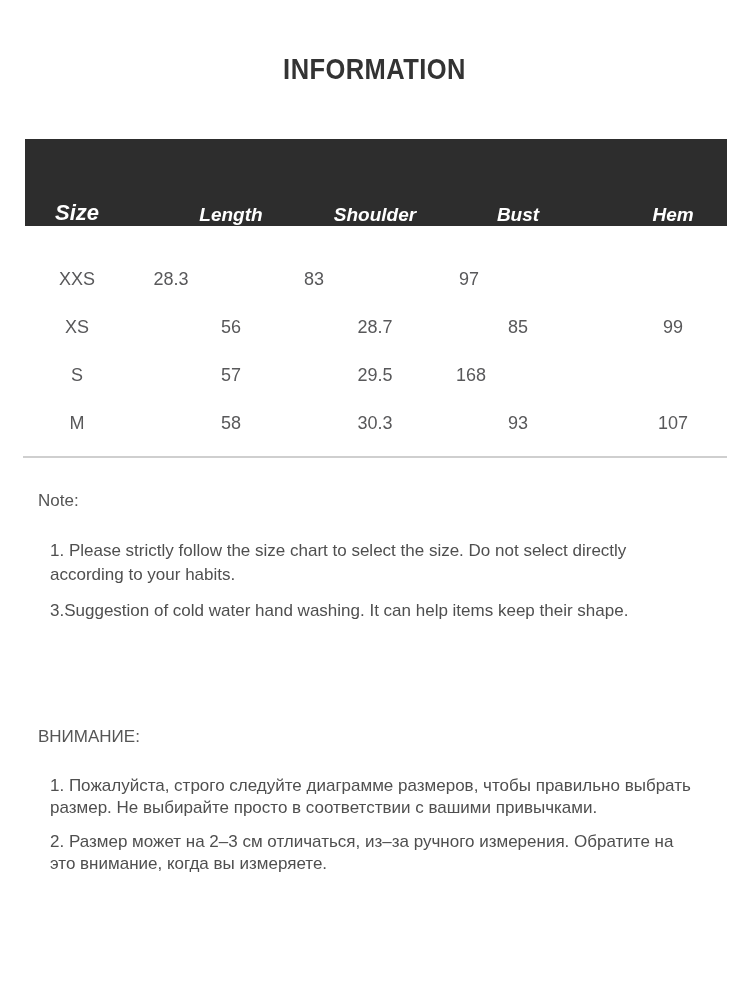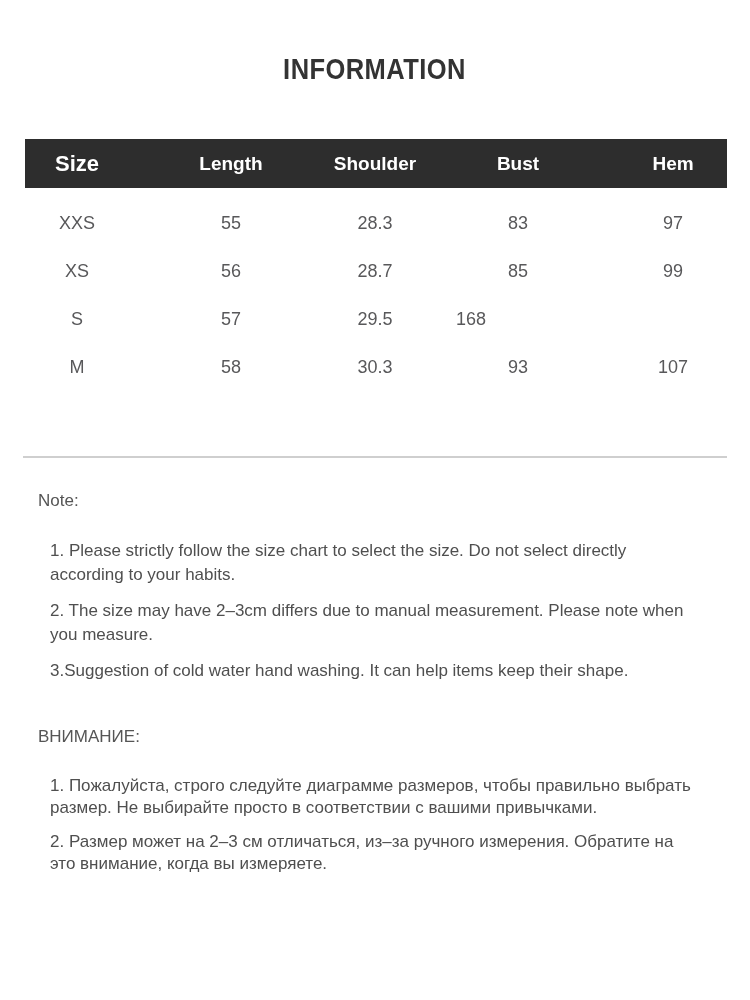--- a/index.html
+++ b/index.html
@@ -32,33 +32,34 @@
     transform: scaleX(0.85);
     transform-origin: center;
   }
   .size-table {
     position: absolute;
     left: 25px;
     top: 139px;
     width: 702px;
   }
   .thead {
-    height: 49px;
+    height: 87px;
     background: #2d2d2d;
     display: flex;
-    align-items: center;
+    align-items: flex-end;
+    font-style: italic;
   }
   .th {
     color: #ffffff;
     font-weight: 700;
     font-size: 19px;
     text-align: center;
   }
   .th.size-col { font-size: 22px; }
-  .tbody { padding-top: 11px; }
+  .tbody { padding-top: 29px; }
   .tr {
     height: 48px;
     display: flex;
     align-items: center;
   }
   .td {
     font-size: 18px;
     color: #58585a;
     text-align: center;
   }
@@ -111,21 +112,20 @@
     <div class="thead">
       <div class="th size-col c0">Size</div>
       <div class="th c1">Length</div>
       <div class="th c2">Shoulder</div>
       <div class="th c3">Bust</div>
       <div class="th c4">Hem</div>
     </div>
     <div class="tbody">
       <div class="tr">
         <div class="td c0">XXS</div>
-        <div class="td c1">55</div>
         <div class="td c2">28.3</div>
         <div class="td c3">83</div>
         <div class="td c4">97</div>
       </div>
       <div class="tr">
         <div class="td c0">XS</div>
         <div class="td c1">56</div>
         <div class="td c2">28.7</div>
         <div class="td c3">85</div>
         <div class="td c4">99</div>
@@ -145,21 +145,20 @@
       </div>
     </div>
   </div>
 
   <div class="divider"></div>
 
   <div class="note-en">
     <div class="note-heading">Note:</div>
     <div class="note-body">
       <p>1. Please strictly follow the size chart  to select the size. Do not select directly according to your habits.</p>
-      <p>2. The size may have 2–3cm differs due to manual measurement. Please note when you measure.</p>
       <p>3.Suggestion of cold water hand washing. It can help items keep their shape.</p>
     </div>
   </div>
 
   <div class="note-ru">
     <div class="note-heading">ВНИМАНИЕ:</div>
     <div class="note-body">
       <p>1. Пожалуйста, строго следуйте диаграмме размеров, чтобы правильно выбрать размер. Не выбирайте просто в соответствии с вашими привычками.</p>
       <p>2. Размер может на 2–3 см отличаться, из–за ручного измерения. Обратите на это внимание, когда вы измеряете.</p>
     </div>

